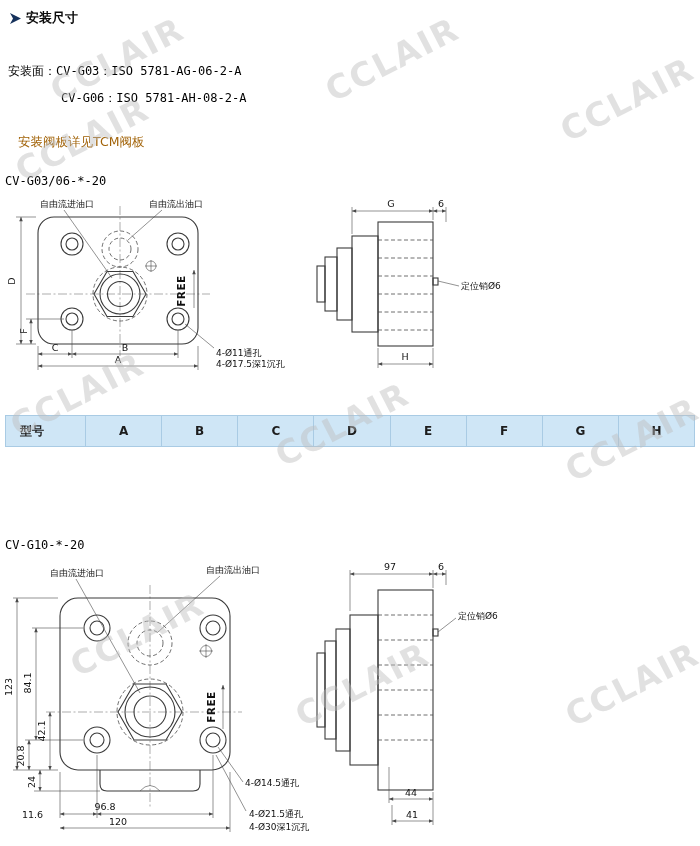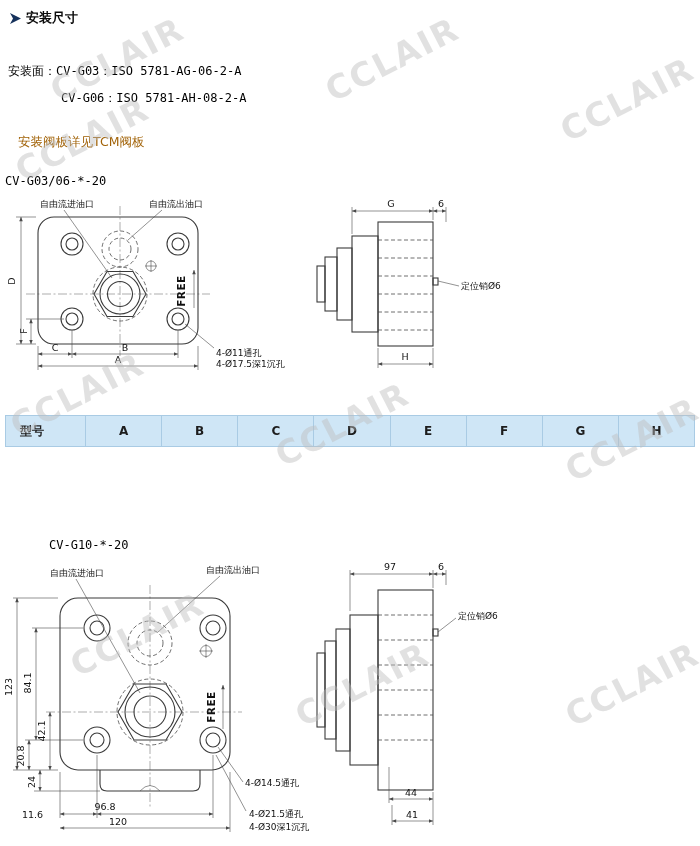--- a/index.html
+++ b/index.html
@@ -13,21 +13,21 @@
 
   
   .title { position:absolute; left:10px; top:9px; display:flex; align-items:center; gap:5px;
            font:bold 13px "DejaVu Sans", sans-serif; color:#0a0a0a;text-align:center; }
   .mline  { position:absolute; font:12px "DejaVu Sans Mono","DejaVu Sans", monospace; color:#000; }
   .mount1 { left:8px;  top:63px; }
   .mount2 { left:61px; top:90px; }
   .note   { position:absolute; left:18px; top:134px; font:12.5px "DejaVu Sans", sans-serif; color:#a16207; }
   .model  { position:absolute; font:12px "DejaVu Sans Mono","DejaVu Sans", monospace; color:#000; }
   .model1 { left:5px; top:174px; }
-  .model2 { left:5px; top:538px;margin-left:44px; }
+  .model2 { left:5px; top:538px; }
 
   
   svg.d1 { position:absolute; left:0; top:194px; }
   svg.d2 { position:absolute; left:0; top:555px; }
   .ol  { fill:none; stroke:#3b3b3b; stroke-width:1.1; }
   .tl  { fill:none; stroke:#4a4a4a; stroke-width:0.6; }
   .hid { fill:none; stroke:#4a4a4a; stroke-width:0.8; stroke-dasharray:4 2.5; }
   .cl  { fill:none; stroke:#5a5a5a; stroke-width:0.5; stroke-dasharray:9 2.5 2 2.5; }
   .dim { fill:none; stroke:#4a4a4a; stroke-width:0.6; }
   .dtx { font:9.5px "DejaVu Sans", sans-serif; fill:#111; }

